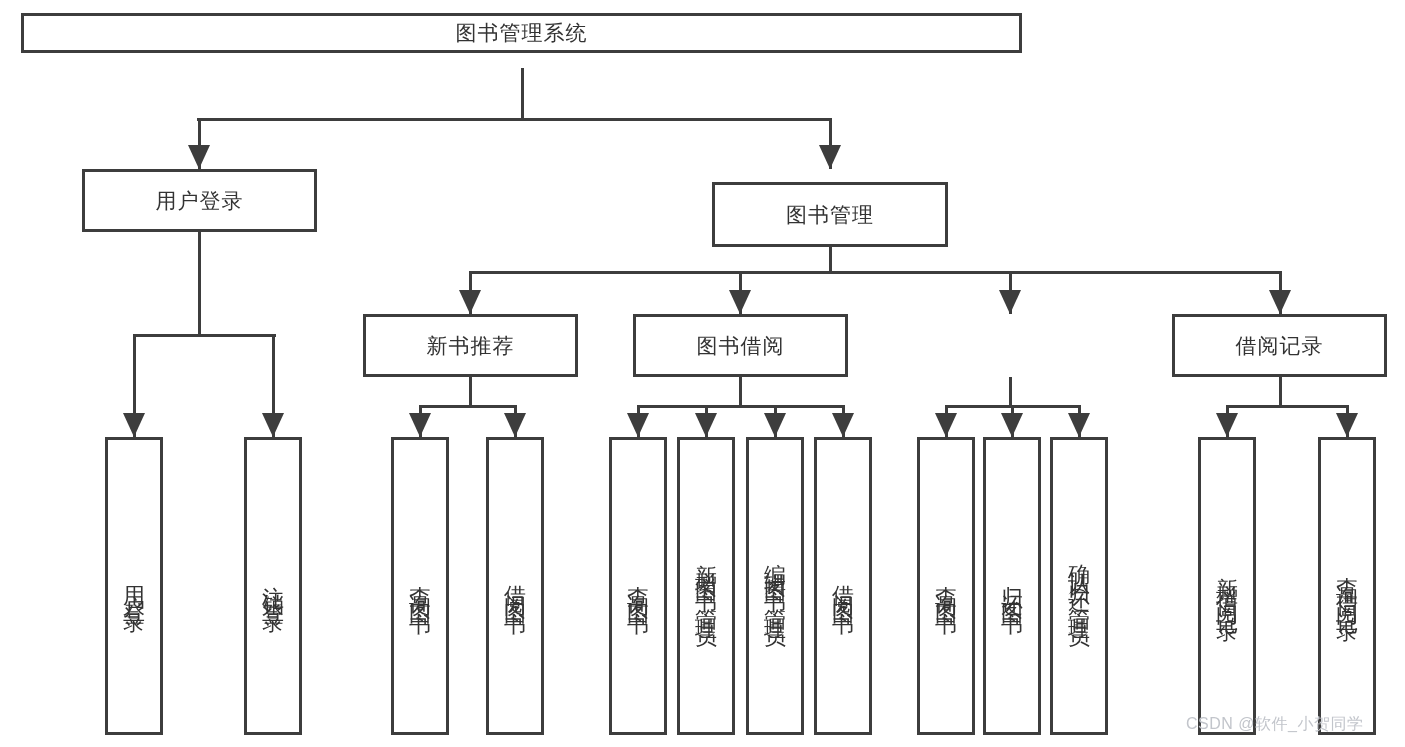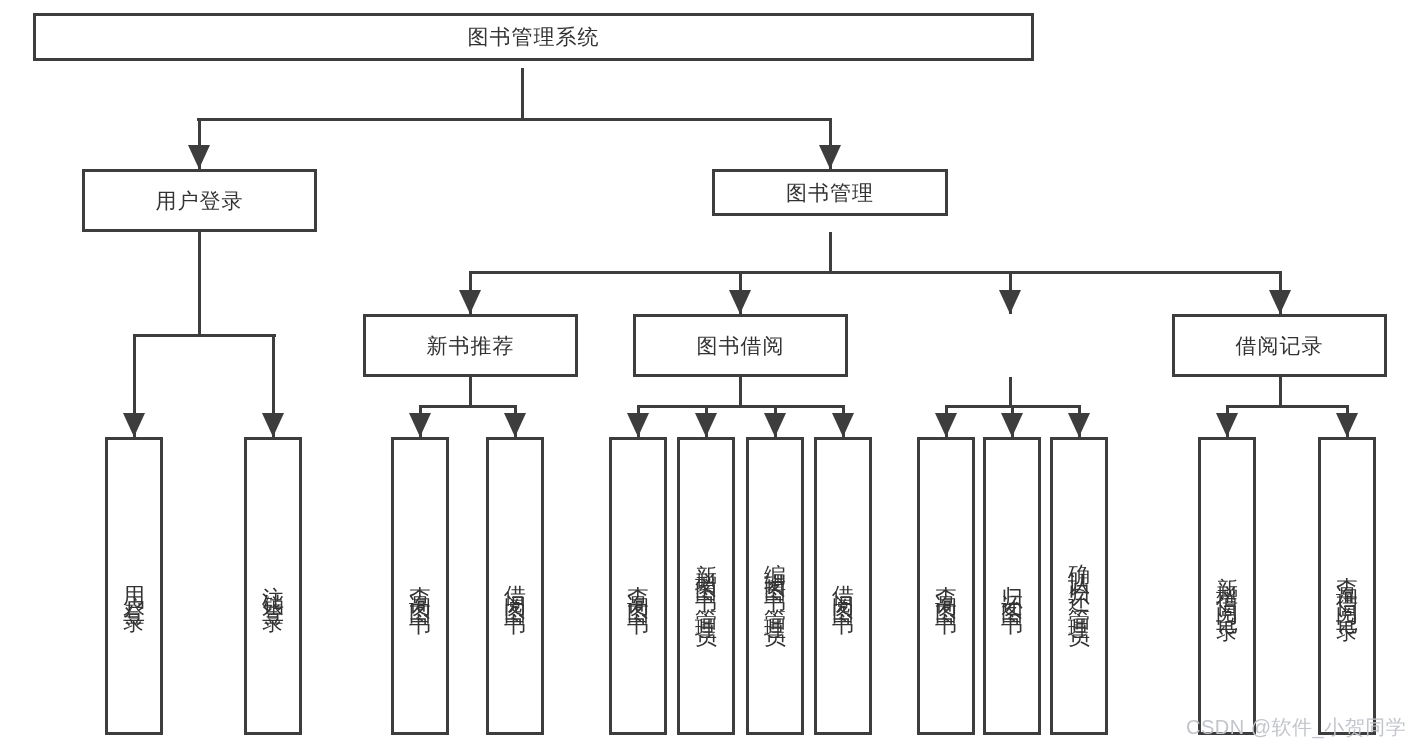--- a/index.html
+++ b/index.html
@@ -63,21 +63,21 @@
     position:absolute;
     width:0;height:0;
     border-left:11px solid transparent;
     border-right:11px solid transparent;
     border-top:24px solid var(--line,#3d3d3d);
   }
   .watermark{
     position:absolute;
     left:1186px;
     top:714px;
-    font-size:20px;
+    font-size:16px;
     color:var(--watermark,#c2c5cb);
     letter-spacing:0.5px;
     z-index:10;
     white-space:nowrap;
   }
 </style>
 </head>
 <body>
 
 <div class="canvas">
@@ -133,28 +133,28 @@
   <div class="arrow" style="left:935px;top:413px"></div>
   <div class="vline" style="left:1010.5px;top:406px;height:31px"></div>
   <div class="arrow" style="left:1001px;top:413px"></div>
   <div class="vline" style="left:1077.5px;top:406px;height:31px"></div>
   <div class="arrow" style="left:1068px;top:413px"></div>
   <div class="vline" style="left:1225.5px;top:406px;height:31px"></div>
   <div class="arrow" style="left:1216px;top:413px"></div>
   <div class="vline" style="left:1345.5px;top:406px;height:31px"></div>
   <div class="arrow" style="left:1336px;top:413px"></div>
 
-  <div class="node" style="left:33px;top:13px;width:1001px;height:48px">
+  <div class="node" style="left:21px;top:13px;width:1001px;height:40px">
     <span>图书管理系统</span>
   </div>
 
   <div class="node" style="left:82px;top:169px;width:235px;height:63px">
     <span>用户登录</span>
   </div>
-  <div class="node" style="left:712px;top:169px;width:236px;height:47px">
+  <div class="node" style="left:712px;top:182px;width:236px;height:65px">
     <span>图书管理</span>
   </div>
 
   <div class="node" style="left:363px;top:314px;width:215px;height:63px">
     <span>新书推荐</span>
   </div>
   <div class="node" style="left:633px;top:314px;width:215px;height:63px">
     <span>图书借阅</span>
   </div>
   <div class="node" style="left:1172px;top:314px;width:215px;height:63px">

